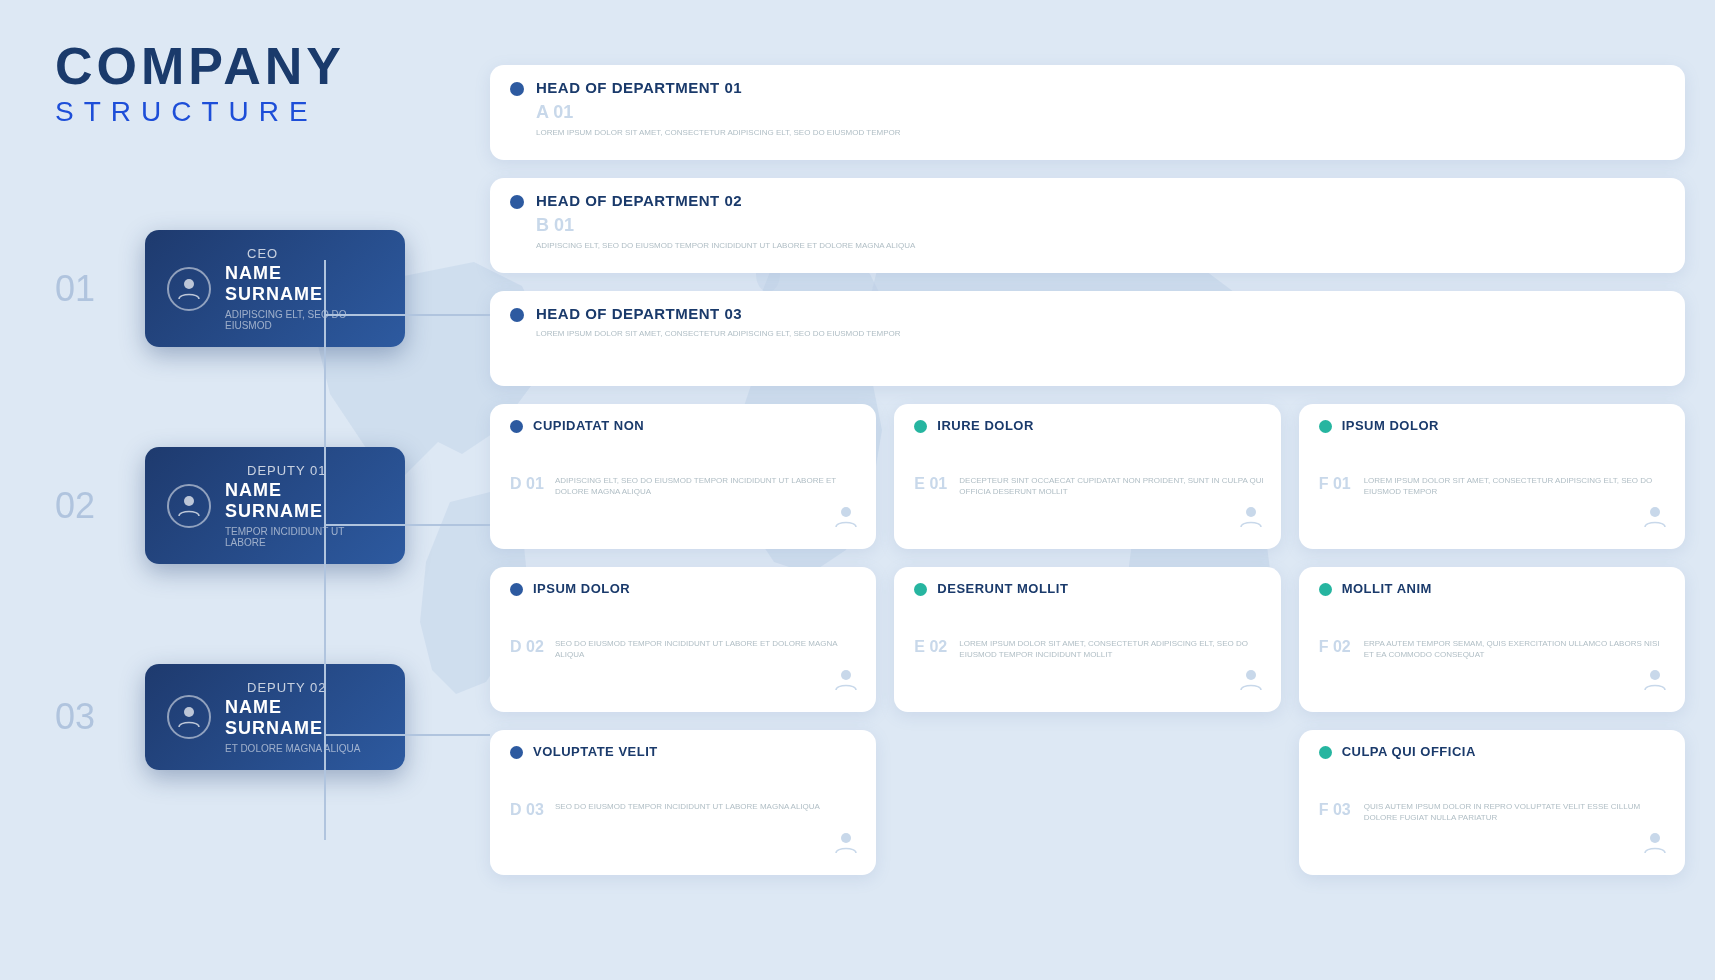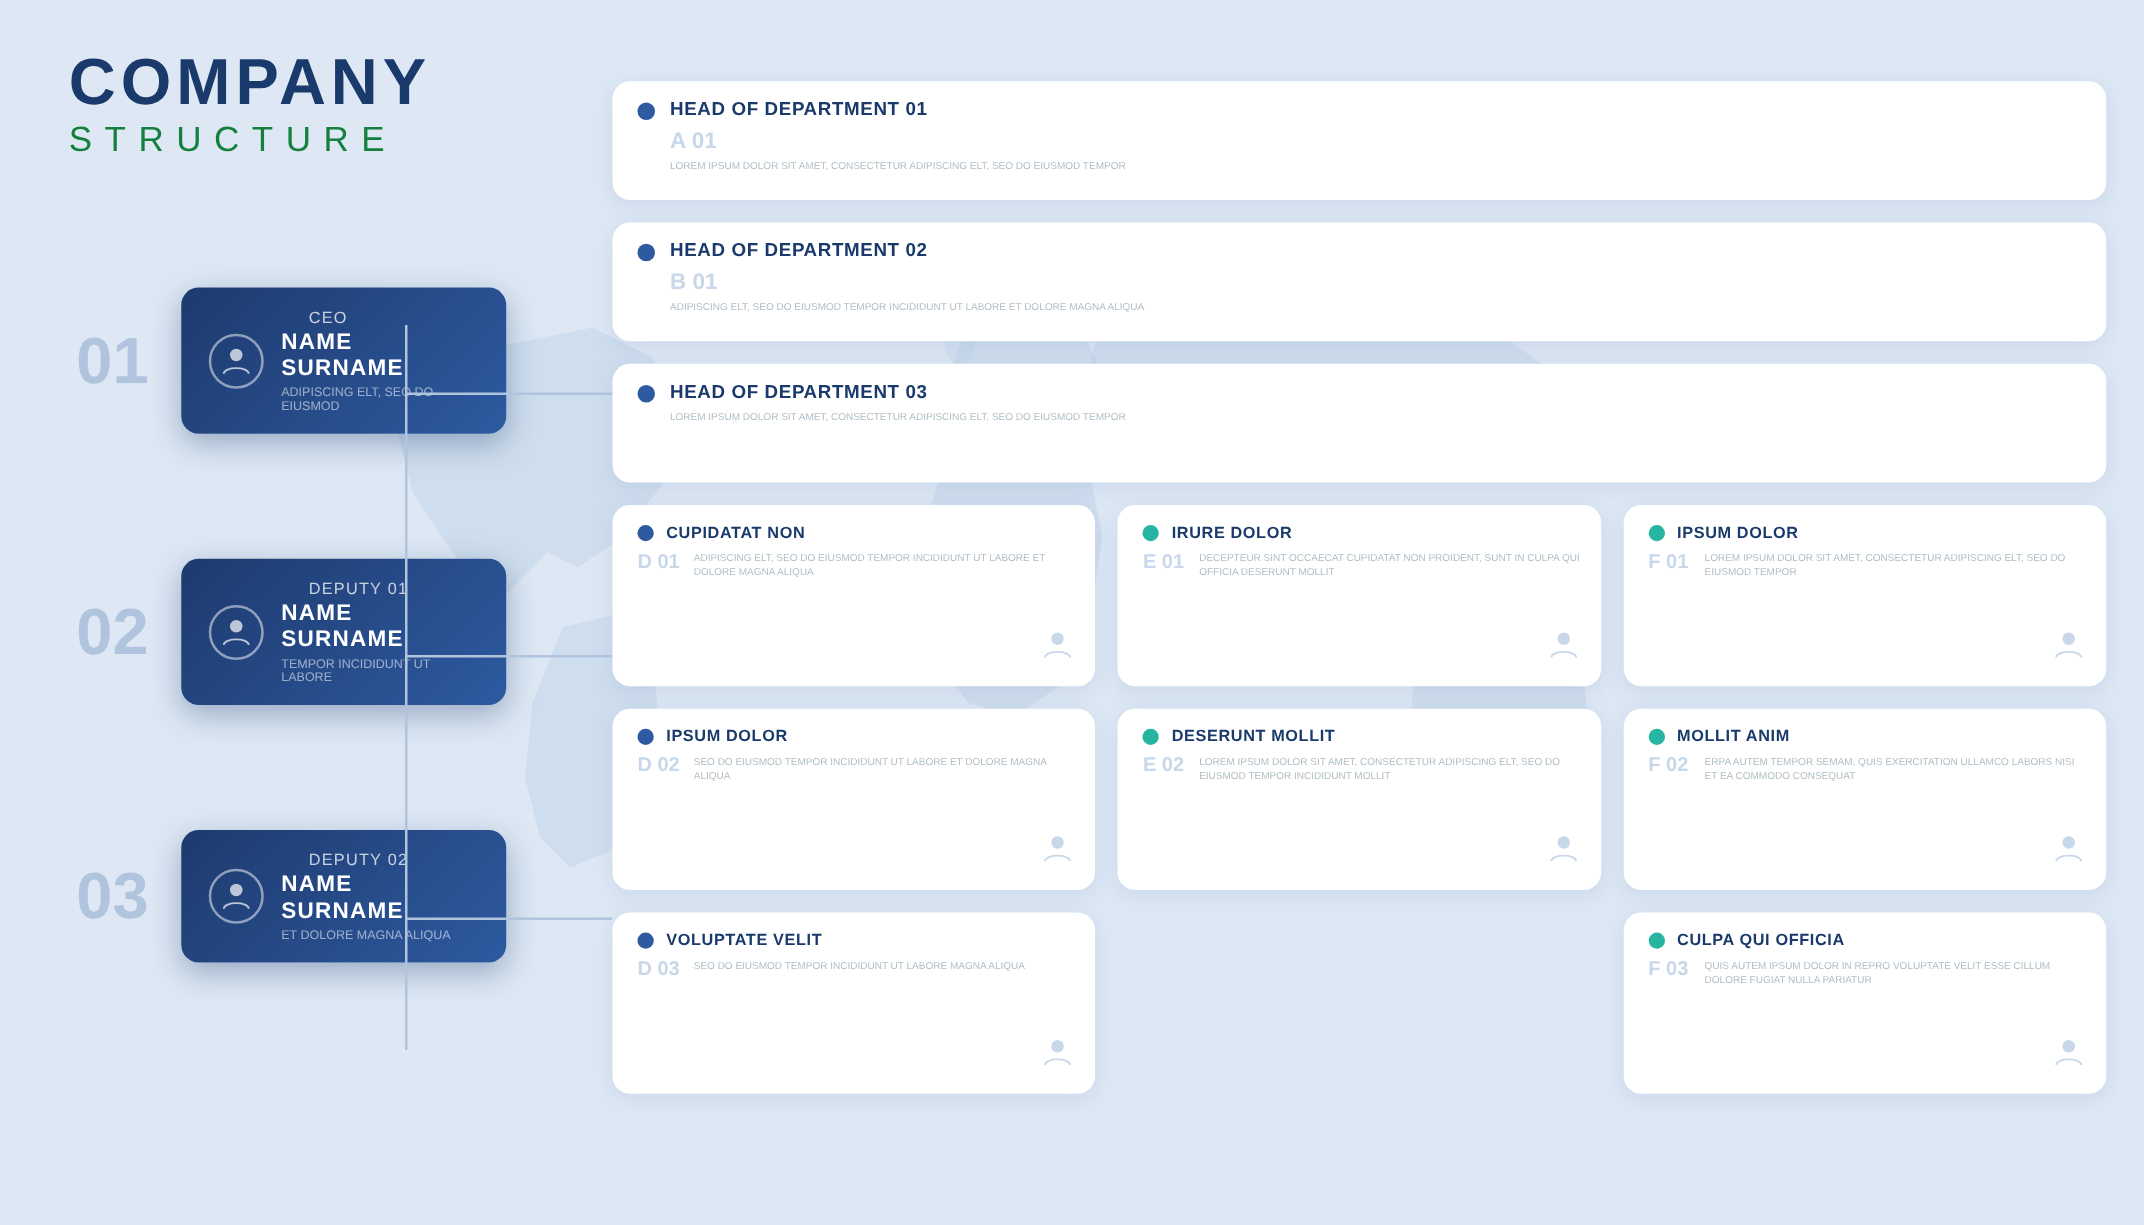--- a/index.html
+++ b/index.html
@@ -47,21 +47,21 @@
       font-size: 52px;
       font-weight: 900;
       color: #1a3a6b;
       letter-spacing: 4px;
       line-height: 1;
     }
 
     .title-structure {
       font-size: 28px;
       font-weight: 400;
-      color: #15803d;
+      color: #1d4ed8;
       letter-spacing: 10px;
       margin-top: 4px;
     }
 
     
     .left-column {
       position: absolute;
       left: 55px;
       top: 230px;
       display: flex;
@@ -70,25 +70,25 @@
     }
 
     .level-block {
       display: flex;
       align-items: center;
       gap: 20px;
       margin-bottom: 18px;
     }
 
     .level-number {
-      font-size: 52px;
-      font-weight: 700;
+      font-size: 36px;
+      font-weight: 400;
       color: #b0c4de;
       width: 70px;
-      text-align: center;
+      text-align: left;
       line-height: 1;
     }
 
     .person-card {
       background: linear-gradient(135deg, #1e3a6e 0%, #2d5aa0 100%);
       border-radius: 14px;
       padding: 16px 22px;
       width: 260px;
       min-height: 105px;
       display: flex;
@@ -211,20 +211,21 @@
     .sub-card {
       flex: 1;
       background: #ffffff;
       border-radius: 14px;
       padding: 14px 16px 14px 20px;
       box-shadow: 0 4px 16px rgba(100,130,180,0.15);
       min-height: 145px;
       position: relative;
       display: flex;
       flex-direction: column;
+      gap: 34px;
     }
 
     .sub-card-header {
       display: flex;
       align-items: flex-start;
       gap: 10px;
       margin-bottom: 8px;
     }
 
     .sub-card-dot {

